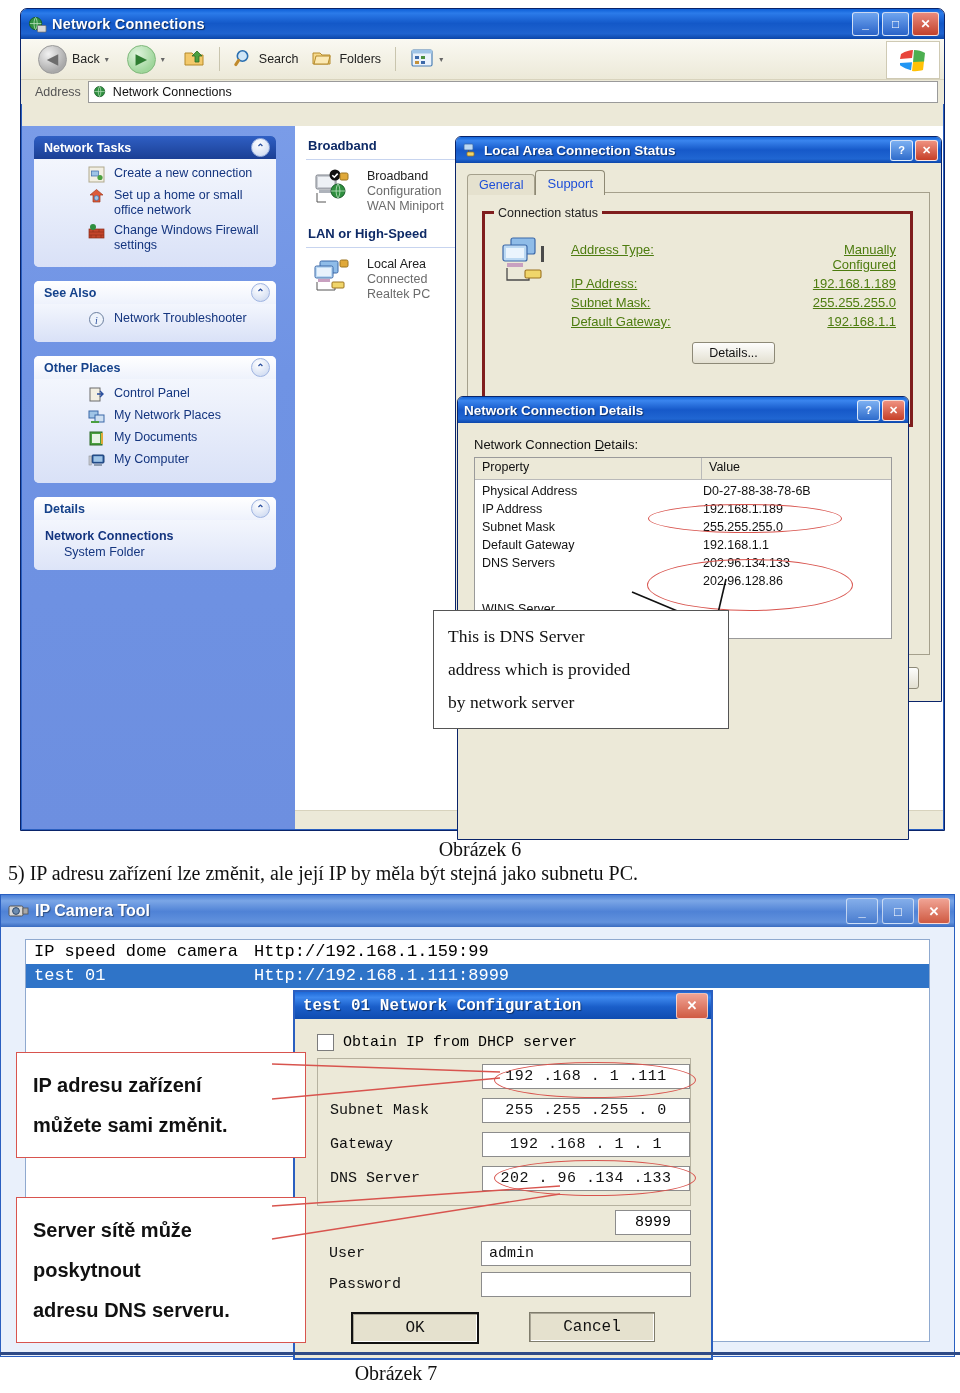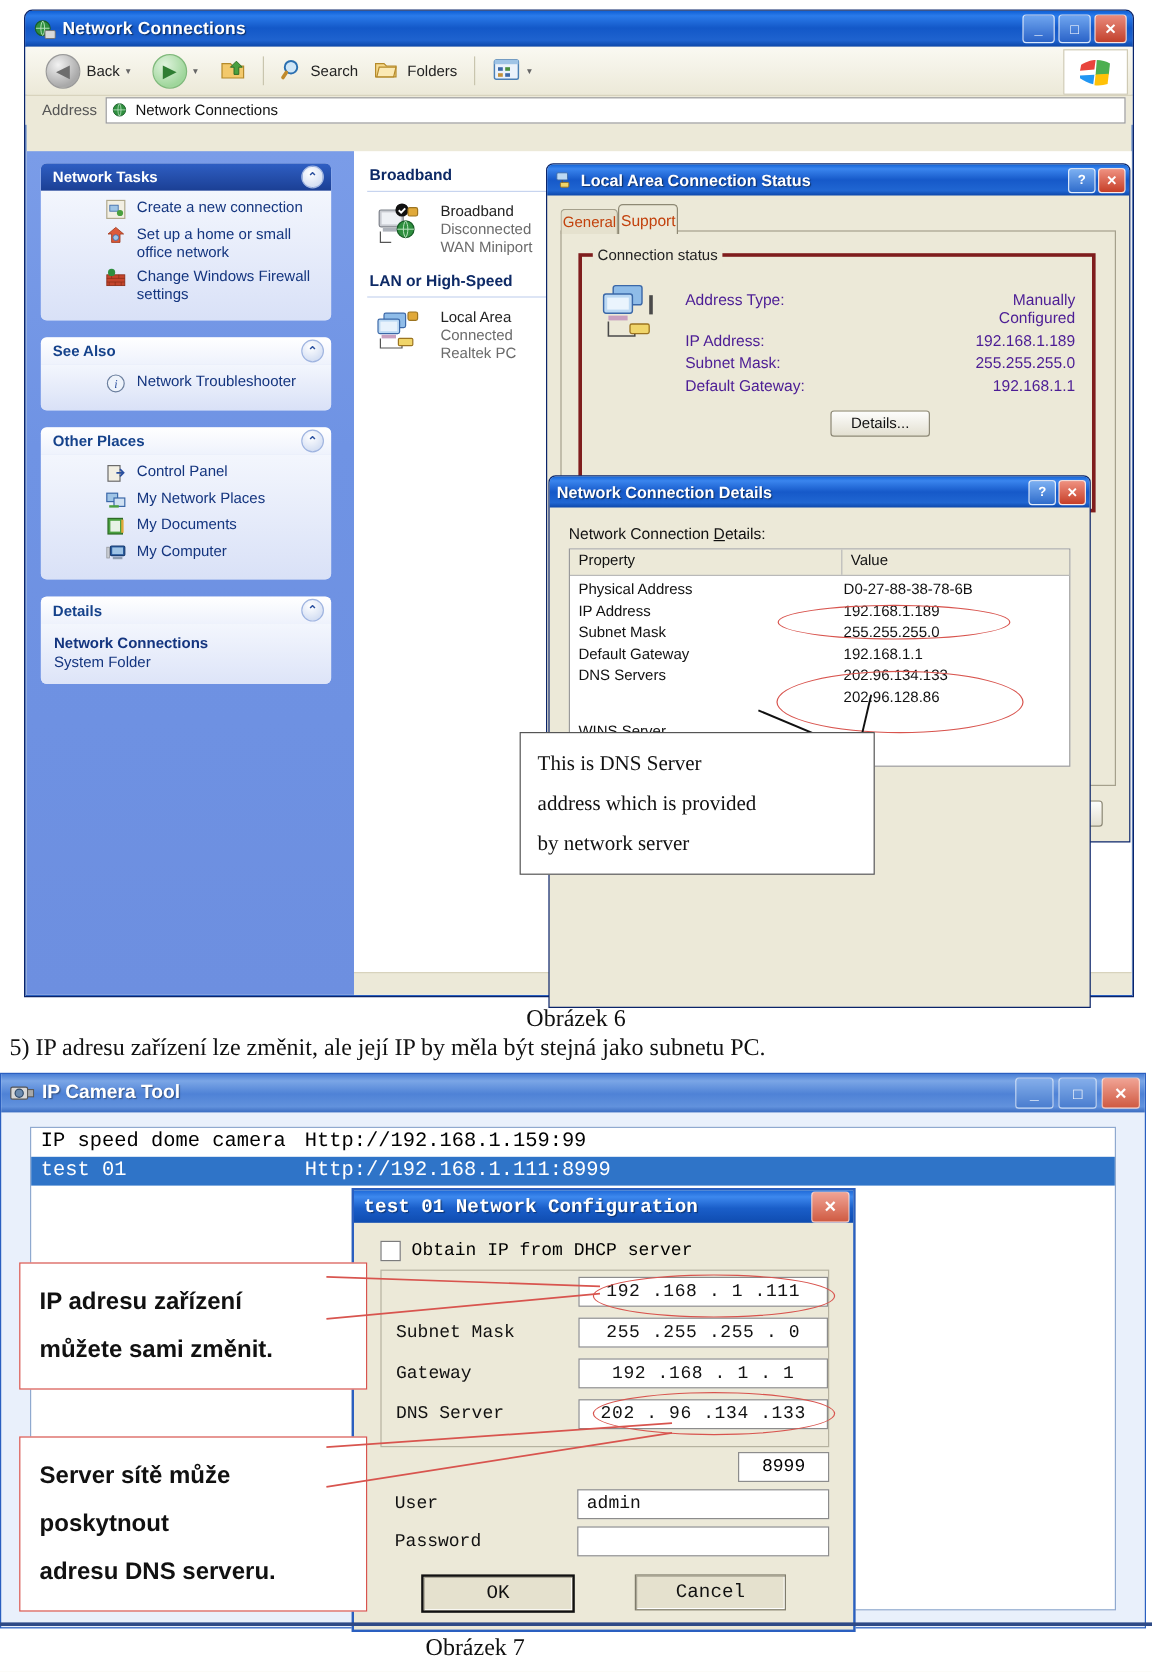--- a/index.html
+++ b/index.html
@@ -53,21 +53,21 @@
            font-size:12.5px;font-weight:bold;color:#15428b;}
   .panel.blue .panel-h{background:linear-gradient(180deg,#2f5fc4,#1b3f94);color:#fff;}
   .panel.lite .panel-h{background:linear-gradient(180deg,#ffffff,#eef2fc);color:#15428b;}
   .chev{margin-left:auto;width:17px;height:17px;border-radius:50%;background:radial-gradient(circle at 40% 30%,#fff,#c6d4ef);
         border:1px solid #9fb4e0;color:#2a4f9e;font-size:10px;display:flex;align-items:center;justify-content:center;}
   .panel-b{background:linear-gradient(180deg,#f3f6fd,#d9e1f7);padding:7px 8px 9px 10px;}
   .prow{display:flex;align-items:flex-start;gap:9px;margin-bottom:5px;font-size:12.5px;color:#14357f;line-height:15px;padding-left:44px;}
   .prow .ico{width:17px;height:17px;flex:0 0 auto;border-radius:2px;}
   .details-b{background:linear-gradient(180deg,#f3f6fd,#dde4f8);padding:8px 8px 10px 11px;}
   .details-b .t1{font-size:12.5px;font-weight:bold;color:#14357f;line-height:16px;}
-  .details-b .t2{font-size:12.5px;color:#14357f;line-height:16px;}
+  .details-b .t2{font-size:12.5px;color:#14357f;line-height:16px;margin-left:19px;}
 
   .xp-main{flex:1;background:#fff;padding:10px 0 0 11px;position:relative;}
   .grphdr{font-size:13px;font-weight:bold;color:#0e2a66;margin:2px 0 6px 2px;}
   .grpline{height:1px;background:#c7d4ef;margin:0 6px 9px 0;}
   .conn{display:flex;gap:9px;margin:0 0 12px 6px;}
   .conn .cico{width:46px;height:40px;flex:0 0 auto;}
   .conn .ctxt div{font-size:12.5px;line-height:15px;color:#222;}
   .conn .ctxt div.sub{color:#6b6b6b;}
   .statusbar{position:absolute;left:0;right:0;bottom:0;height:18px;background:#ece9d8;border-top:1px solid #d8d3bd;}
 
@@ -78,28 +78,28 @@
   .dlg-title .ttxt{color:#fff;font-size:13.5px;font-weight:bold;text-shadow:1px 1px 1px rgba(0,0,0,.5);}
   .dlg-title .tico{width:17px;height:17px;margin-right:5px;}
   .dlg-btns{margin-left:auto;display:flex;gap:2px;}
   .dlgb{width:21px;height:19px;border-radius:3px;border:1px solid rgba(255,255,255,.8);color:#fff;
         font-size:11px;font-weight:bold;display:flex;align-items:center;justify-content:center;
         background:linear-gradient(180deg,#7cb0f2,#2f6ccb);}
   .dlgb.close{background:linear-gradient(180deg,#ef9180,#c63f28);}
 
   #lacs{left:435px;top:128px;width:485px;height:564px;}
   .tabs{position:absolute;left:11px;top:33px;display:flex;align-items:flex-end;z-index:3;}
-  .tab{height:20px;padding:0 1px;font-size:12.5px;color:#c2410c;background:#e5e1ce;
+  .tab{height:20px;padding:0 11px;font-size:12.5px;color:#1d4ed8;background:#e5e1ce;
        border:1px solid #a5a08c;border-bottom:none;border-radius:4px 4px 0 0;display:flex;align-items:center;}
   .tab.on{height:24px;background:#ece9d8;font-size:13px;border-color:#8e8974;position:relative;z-index:4;}
   .tabpanel{position:absolute;left:11px;right:11px;top:55px;bottom:46px;background:#ece9d8;
             border:1px solid #a5a08c;}
   .gbox{position:absolute;left:14px;right:16px;top:18px;height:210px;border:3px solid #7f1d1d;}
   .gbox .legend{position:absolute;left:9px;top:-8px;background:#ece9d8;padding:0 4px;font-size:12.5px;color:#222;}
-  .inforow{display:flex;font-size:13px;color:#4c1d95;padding:2px 0;}
+  .inforow{display:flex;font-size:13px;color:#4d7c0f;padding:2px 0;text-decoration:underline;}
   .inforow .lbl{width:252px;}
   .inforow .val{flex:1;text-align:right;}
   .btn{background:linear-gradient(180deg,#fdfdfc,#e3e0d1);border:1px solid #8d8977;border-radius:3px;
        font-size:12.5px;color:#111;padding:3px 16px;display:inline-flex;align-items:center;justify-content:center;}
   .btn u{text-decoration:underline;}
 
   #ncd{left:437px;top:388px;width:450px;height:442px;}
   .ncd-lbl{position:absolute;left:16px;top:40px;font-size:13px;color:#111;}
   .ncd-table{position:absolute;left:16px;right:16px;top:60px;height:180px;background:#fff;border:1px solid #9a9a9a;}
   .ncd-head{display:flex;height:21px;border-bottom:1px solid #b9b9b9;background:#ece9d8;}
@@ -401,21 +401,21 @@
               <path d="M5 24v9h9" stroke="#555" fill="none" stroke-width="1"></path>
               <circle cx="23" cy="6" r="5.5" fill="#111"></circle>
                 <path d="M20.3 6.2l2 2 3.4-3.6" stroke="#fff" stroke-width="1.6" fill="none"></path>
               <rect x="28" y="4" width="8" height="7" rx="1.5" fill="#e0a93a" stroke="#9c7420"></rect>
               <circle cx="26" cy="22" r="7" fill="#2f8f3f" stroke="#185c27"></circle>
               <path d="M19 22h14M26 15c2.5 3 2.5 11 0 14M26 15c-2.5 3-2.5 11 0 14" stroke="#bfe6c4" fill="none" stroke-width=".8"></path>
             </svg>
           </span>
           <span class="ctxt">
             <div>Broadband</div>
-            <div class="sub">Disconnected</div>
+            <div class="sub">Configuration</div>
             <div class="sub">WAN Miniport</div>
           </span>
         </div>
         <div class="grphdr">LAN or High-Speed</div>
         <div class="grpline"></div>
         <div class="conn">
           <span class="cico">
             <svg width="46" height="40" viewBox="0 0 46 40">
               <rect x="8" y="4" width="18" height="12" rx="1.5" fill="#8fbce8" stroke="#3b68a8"></rect>
               <rect x="3" y="9" width="18" height="12" rx="1.5" fill="#bcd9f3" stroke="#3b68a8"></rect>

